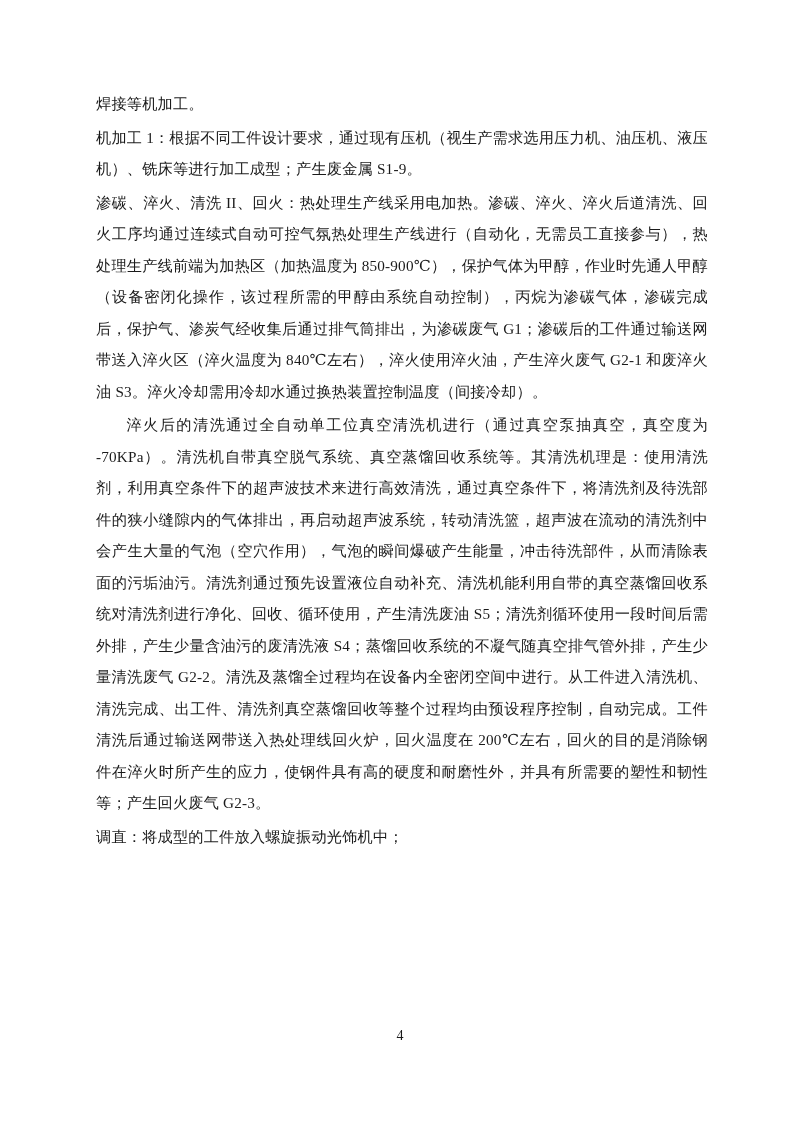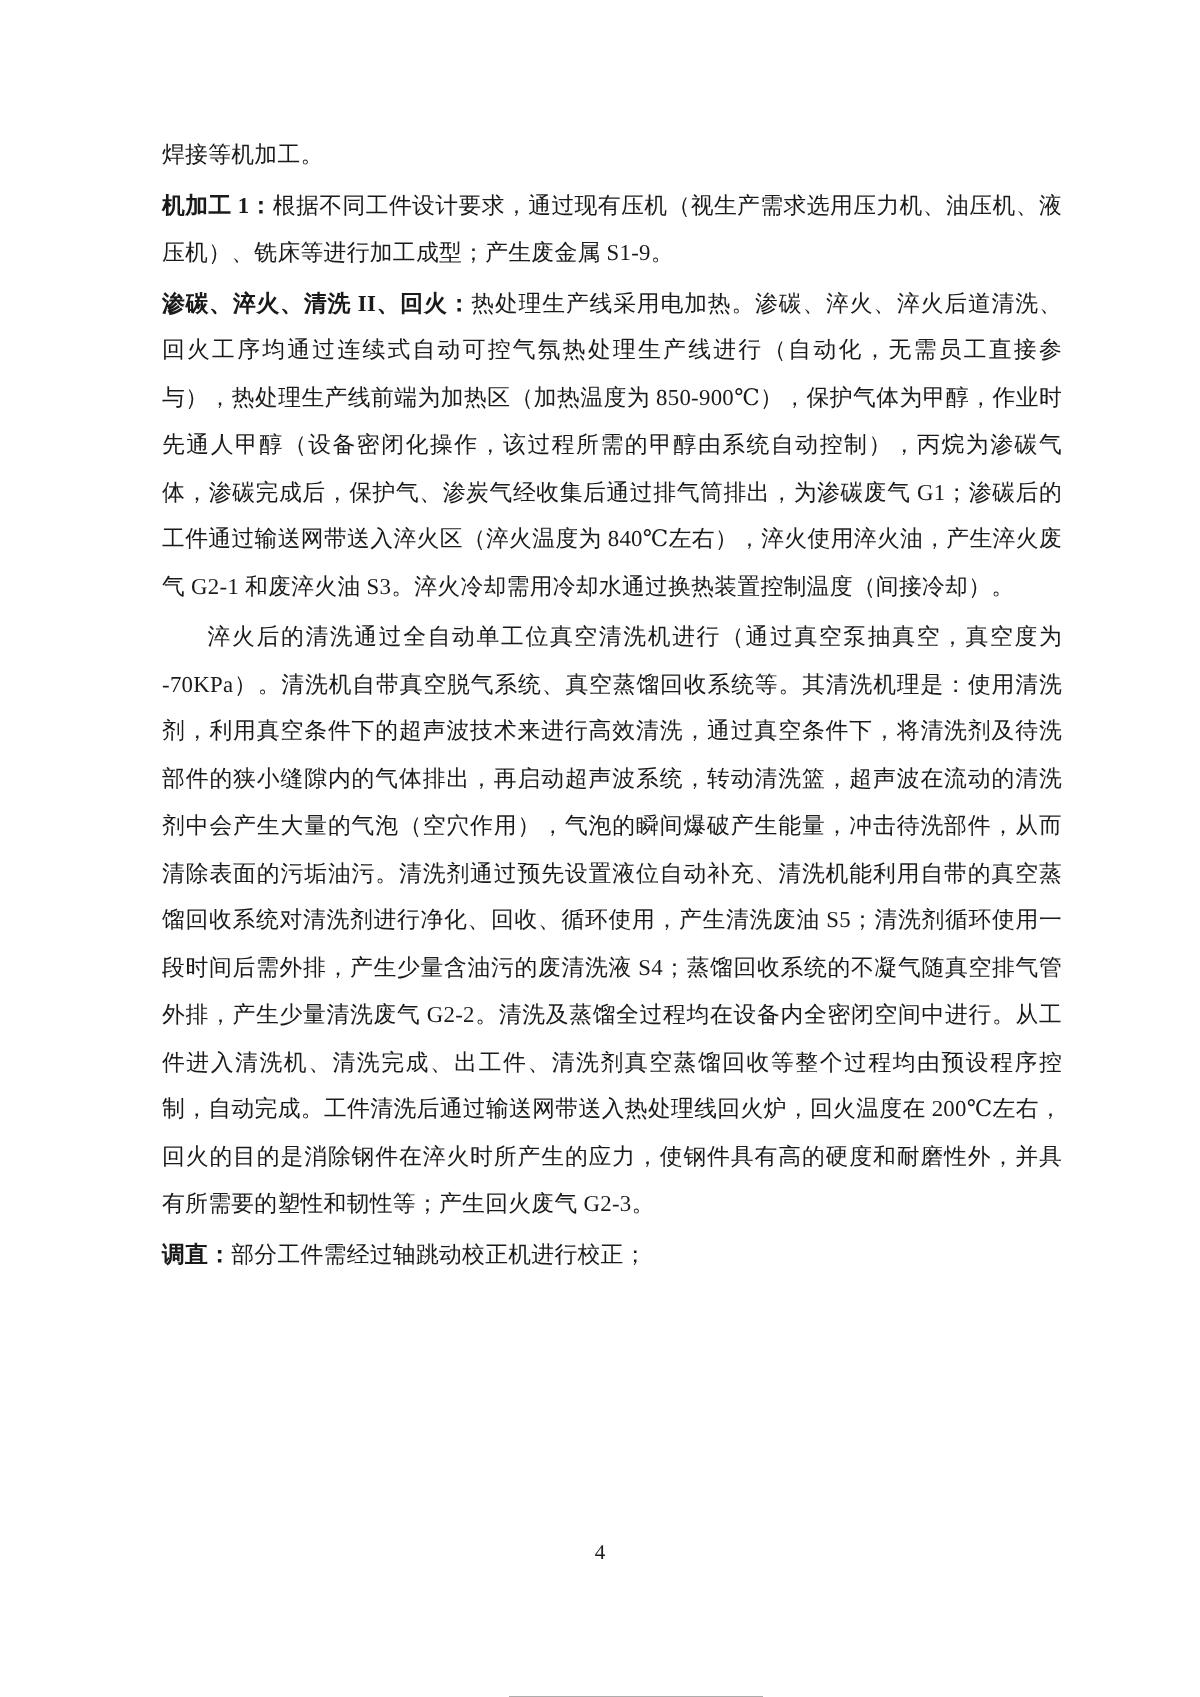--- a/index.html
+++ b/index.html
@@ -19,33 +19,33 @@
     overflow: hidden;
     box-sizing: border-box;
   }
   .content {
     position: absolute;
     left: 96px;
     top: 88px;
     width: 612px;
   }
   p {
-    margin: 0 0 2px 12px;
+    margin: 0 0 2px 0;
     font-size: 15.2px;
     line-height: 31.5px;
     color: #1a1a1a;
     text-align: justify;
     text-justify: inter-ideograph;
     letter-spacing: 0.2px;
   }
   .indent {
     text-indent: 2em;
   }
   .lead {
-    font-weight: bold;
+    font-weight: normal;
   }
   .pagenum {
     position: absolute;
     left: 0;
     top: 1028px;
     width: 800px;
     text-align: center;
     font-size: 14px;
     color: #1a1a1a;
     font-family: "Liberation Serif", "DejaVu Serif", serif;
@@ -69,19 +69,19 @@
 
     <p>
       <span class="lead">渗碳、淬火、清洗 II、回火：</span><span>热处理生产线采用电加热。渗碳、淬火、淬火后道清洗、回火工序均通过连续式自动可控气氛热处理生产线进行（自动化，无需员工直接参与），热处理生产线前端为加热区（加热温度为 850-900℃），保护气体为甲醇，作业时先通人甲醇（设备密闭化操作，该过程所需的甲醇由系统自动控制），丙烷为渗碳气体，渗碳完成后，保护气、渗炭气经收集后通过排气筒排出，为渗碳废气 G1；渗碳后的工件通过输送网带送入淬火区（淬火温度为 840℃左右），淬火使用淬火油，产生淬火废气 G2-1 和废淬火油 S3。淬火冷却需用冷却水通过换热装置控制温度（间接冷却）。</span>
     </p>
 
     <p class="indent">
       <span>淬火后的清洗通过全自动单工位真空清洗机进行（通过真空泵抽真空，真空度为 -70KPa）。清洗机自带真空脱气系统、真空蒸馏回收系统等。其清洗机理是：使用清洗剂，利用真空条件下的超声波技术来进行高效清洗，通过真空条件下，将清洗剂及待洗部件的狭小缝隙内的气体排出，再启动超声波系统，转动清洗篮，超声波在流动的清洗剂中会产生大量的气泡（空穴作用），气泡的瞬间爆破产生能量，冲击待洗部件，从而清除表面的污垢油污。清洗剂通过预先设置液位自动补充、清洗机能利用自带的真空蒸馏回收系统对清洗剂进行净化、回收、循环使用，产生清洗废油 S5；清洗剂循环使用一段时间后需外排，产生少量含油污的废清洗液 S4；蒸馏回收系统的不凝气随真空排气管外排，产生少量清洗废气 G2-2。清洗及蒸馏全过程均在设备内全密闭空间中进行。从工件进入清洗机、清洗完成、出工件、清洗剂真空蒸馏回收等整个过程均由预设程序控制，自动完成。工件清洗后通过输送网带送入热处理线回火炉，回火温度在 200℃左右，回火的目的是消除钢件在淬火时所产生的应力，使钢件具有高的硬度和耐磨性外，并具有所需要的塑性和韧性等；产生回火废气 G2-3。</span>
     </p>
 
     <p>
-      <span class="lead">调直：</span><span>部分工件需经过轴跳动校正机进行校正；</span>
+      <span class="lead">调直：</span><span>将成型的工件放入螺旋振动光饰机中；</span>
     </p>
 
   </div>
 
   <div class="pagenum">4</div>
 </div>
 
 </body></html>

